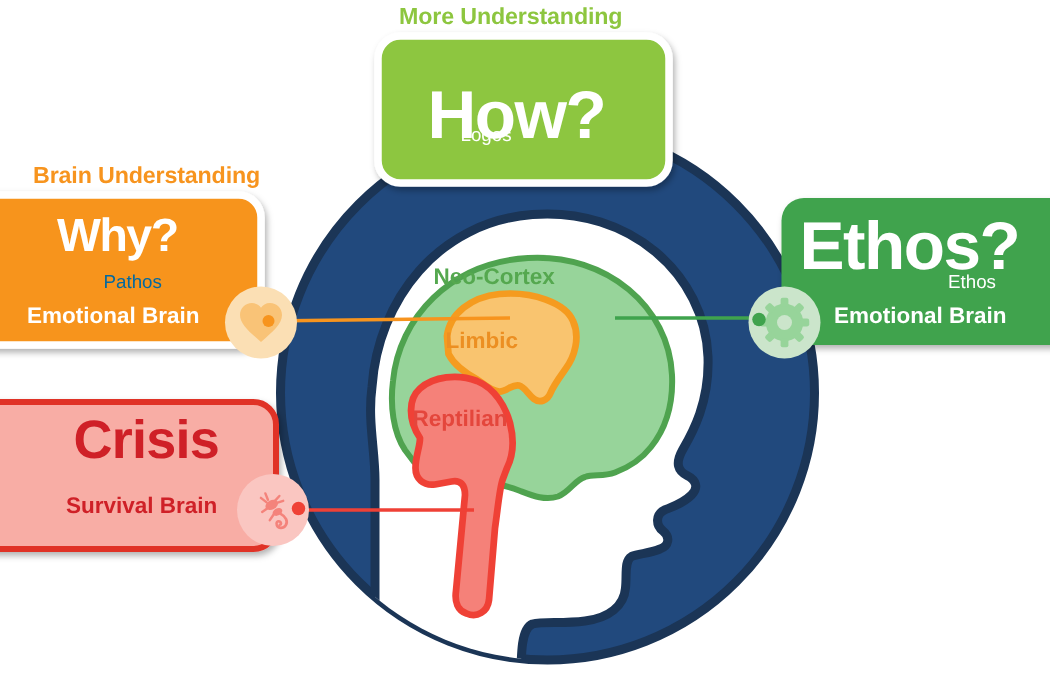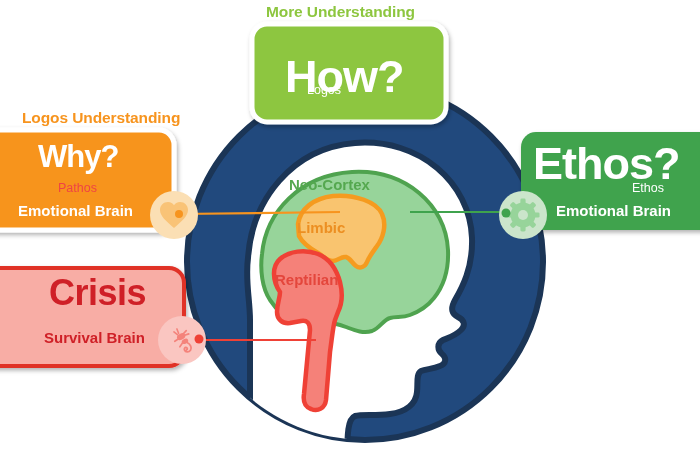--- a/index.html
+++ b/index.html
@@ -66,23 +66,23 @@
 
   
   .why-big {
     left: 38px; top: 141px;
     font-size: 31px;
     color: #ffffff;
     font-weight: bold;
     letter-spacing: -1px;
   }
   .why-sub {
-    left: 58px; top: 182px;
+    left: 69px; top: 182px;
     font-size: 12.5px;
-    color: #ef4444;
+    color: #0369a1;
     font-weight: normal;
   }
   .why-role {
     left: 18px; top: 203px;
     font-size: 15px;
     color: #ffffff;
   }
 
   
   .what-big {
@@ -290,21 +290,21 @@
         <path d="M -5 -6 L -9.5 -9.5 M -4 -8 L -6 -13 M 1.5 -7.2 L 5 -11 M 3 -5.6 L 8 -7.2" stroke="#F4837B" stroke-width="1.9" stroke-linecap="round" fill="none"></path>
         <path d="M -4 -1.5 L -8.5 1.5 M 0.5 3.5 L -2.5 8" stroke="#F4837B" stroke-width="1.9" stroke-linecap="round" fill="none"></path>
       </g>
       <circle cx="199" cy="339" r="4.5" fill="#EF4136"></circle>
     </g>
 
   </svg>
 
   <div class="lbl cap-more">More Understanding</div>
 
-  <div class="lbl cap-less">Logos Understanding</div>
+  <div class="lbl cap-less">Brain Understanding</div>
 
   <div class="lbl how-big">How?</div>
   <div class="lbl how-sub">Logos</div>
 
   <div class="lbl why-big">Why?</div>
   <div class="lbl why-sub">Pathos</div>
   <div class="lbl why-role">Emotional Brain</div>
 
   <div class="lbl what-big">Ethos?</div>
   <div class="lbl what-sub">Ethos</div>

